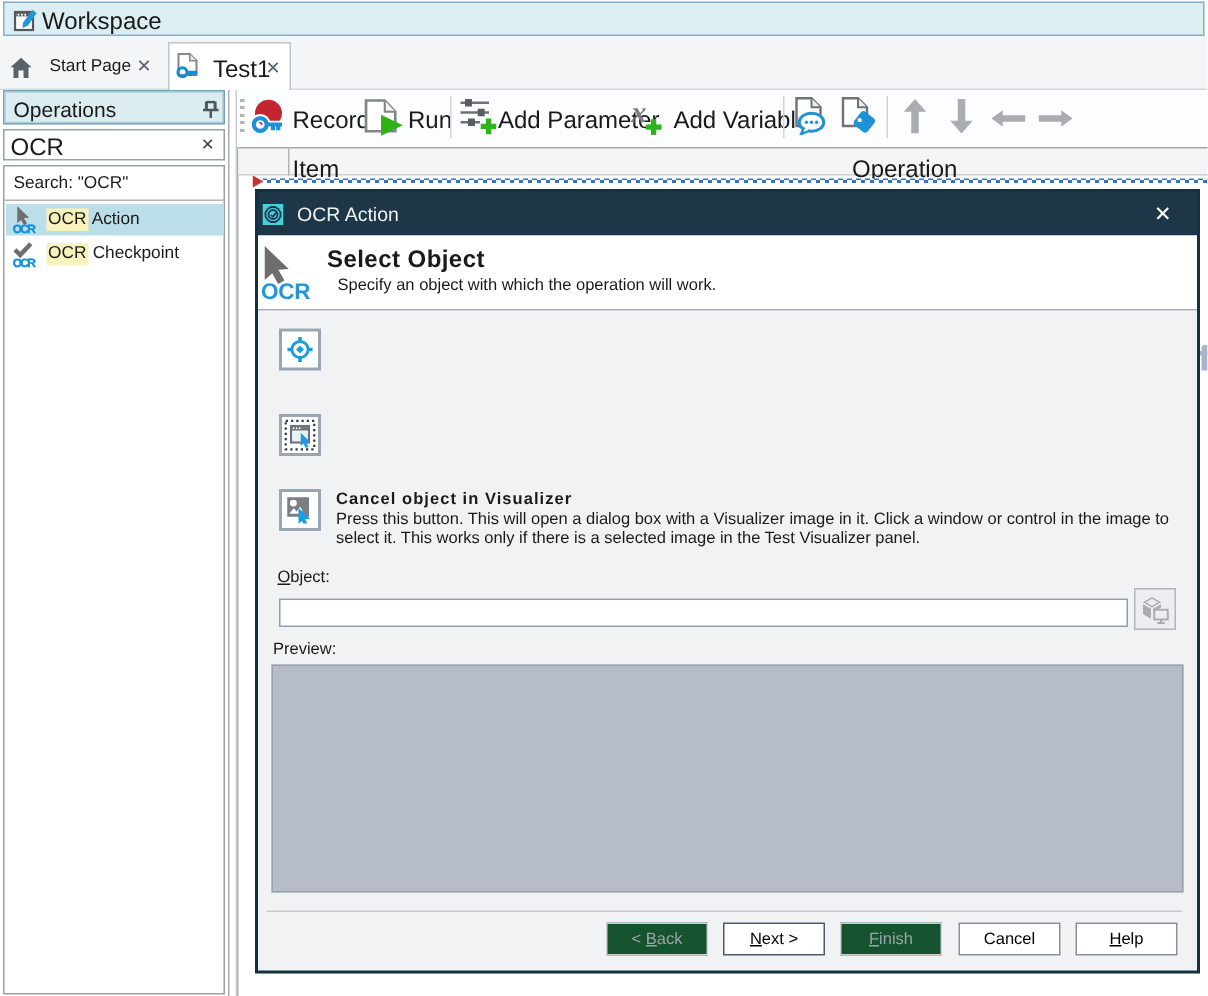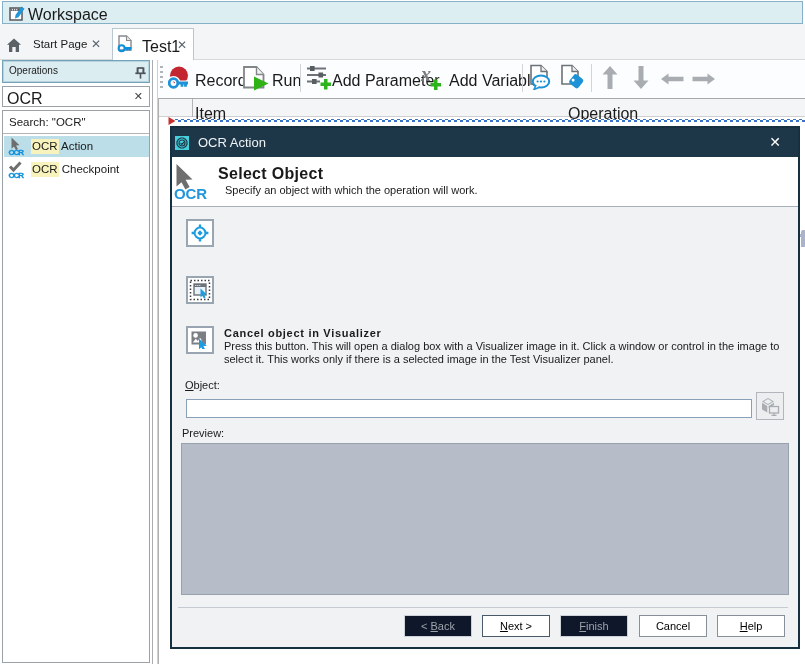--- a/index.html
+++ b/index.html
@@ -16,21 +16,21 @@
 #tabstrip { left:0; top:24px; width:805px; height:36px; background:#f3f5f6; }
 #tabstrip .bline { position:absolute; left:0; top:35px; width:805px; height:1px; background:#d5dadd; }
 #tab1 { position:absolute; left:0; top:4px; width:110px; height:32px; }
 #tab1 .lbl { position:absolute; left:33px; top:10px; font-size:11.5px; }
 #tab1 .x { position:absolute; left:91px; top:9px; color:#5a6470; font-size:12px; }
 #tab2 { position:absolute; left:112px; top:4px; width:82px; height:32px; background:#fff; border:1px solid #b9c7d1; border-bottom:none;padding-left:47px; }
 #tab2 .lbl { position:absolute; left:29px; top:9px; }
 #tab2 .x { position:absolute; left:64px; top:9px; color:#5a6470; font-size:12px; }
 
 #ophead { left:2px; top:60px; width:148px; height:23px; background:#dcedf2; border:1px solid #74a2bb; box-shadow:inset 0 0 0 1px rgba(116,162,187,.35); }
-#ophead .lbl { position:absolute; left:6px; top:4px; font-size:10px; }
+#ophead .lbl { position:absolute; left:6px; top:4px; font-size:14px; }
 #searchbox { left:2px; top:86px; width:148px; height:21px; background:#fff; border:1px solid #9aa2a8; }
 #searchbox .lbl { position:absolute; left:4px; top:3px; }
 #searchbox .x { position:absolute; right:6px; top:3px; color:#444; font-size:11px; }
 #listbox { left:2px; top:110px; width:148px; height:553px; background:#fff; border:1px solid #9aa2a8; }
 #listbox .slabel { position:absolute; left:6px; top:5px; font-size:11.5px; }
 #listbox .sep { position:absolute; left:0; top:22px; width:146px; height:1px; background:#b4b4b4; }
 .litem { position:absolute; left:1px; width:145px; height:21px; }
 #li1 { top:25px; background:#bcdee9; }
 #li2 { top:48px; }
 .litem .txt { position:absolute; left:27px; top:4px; white-space:nowrap; font-size:11.5px; }
@@ -67,21 +67,21 @@
 .optbox { position:absolute; left:14px; width:28px; height:28px; background:#fff; border:2px solid #9aa5b2; }
 .opttxt { position:absolute; left:52px; line-height:12.3px; white-space:nowrap; }
 .opttxt b { display:block; margin-bottom:1px; letter-spacing:0.7px; }
 #obj-lbl { position:absolute; left:13px; top:251px; }
 #obj-inp { position:absolute; left:14px; top:271px; width:566px; height:19px; background:#fff; border:1px solid #8aa0b8; }
 #obj-btn { position:absolute; left:584px; top:264px; width:28px; height:28px; background:#eceef0; border:1px solid #b2b6ba; }
 #prev-lbl { position:absolute; left:10px; top:299px; }
 #prev-box { position:absolute; left:9px; top:315px; width:608px; height:152px; background:#b6bdc8; border:1px solid #99a1ac; }
 #btnsep { position:absolute; left:6px; top:479px; width:610px; height:1px; background:#c5cbd1; }
 .dbtn { position:absolute; top:487px; width:68px; height:22px; font-size:11px; text-align:center; line-height:20px; background:#fff; border:1px solid #878f98; }
-.dbtn.dis { background:#0f172a; border-color:#cdd2d8; color:#9ca3ab; }
+.dbtn.dis { background:#14532d; border-color:#cdd2d8; color:#9ca3ab; }
 .dbtn.def { border-color:#4a5a68; }
 
 #tglyph { left:801px; top:230px; width:4px; height:17px; background:#a9b4cc; border-radius:2px 0 0 0; }
 #tglyph:before { content:""; position:absolute; left:-1px; top:4px; width:5px; height:2.5px; background:#a9b4cc; }
 </style>
 </head>
 <body>
 
 <div class="abs" id="wsbar">
   <svg class="abs" style="left:6px;top:3px" width="17" height="17" viewBox="0 0 17 17">

